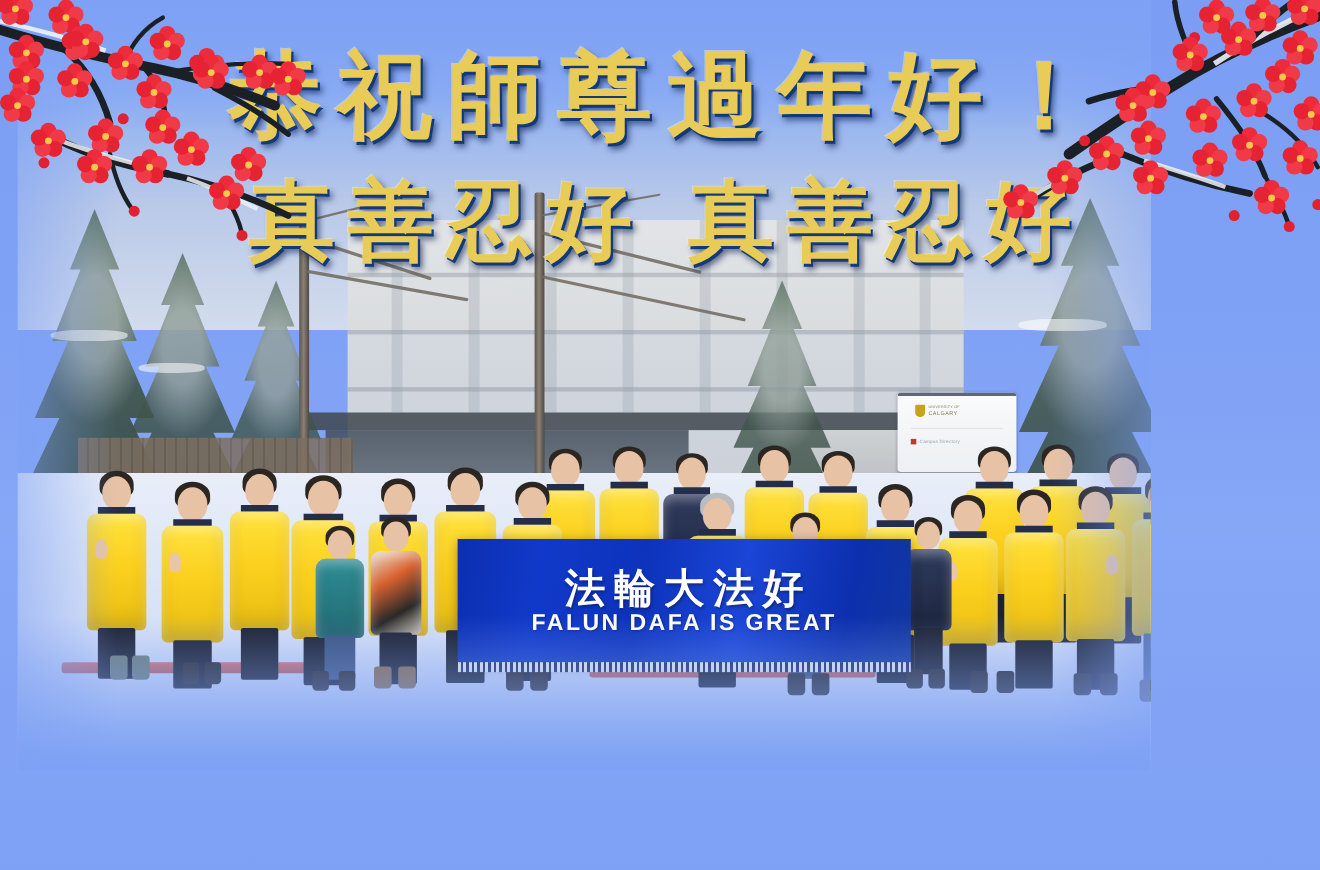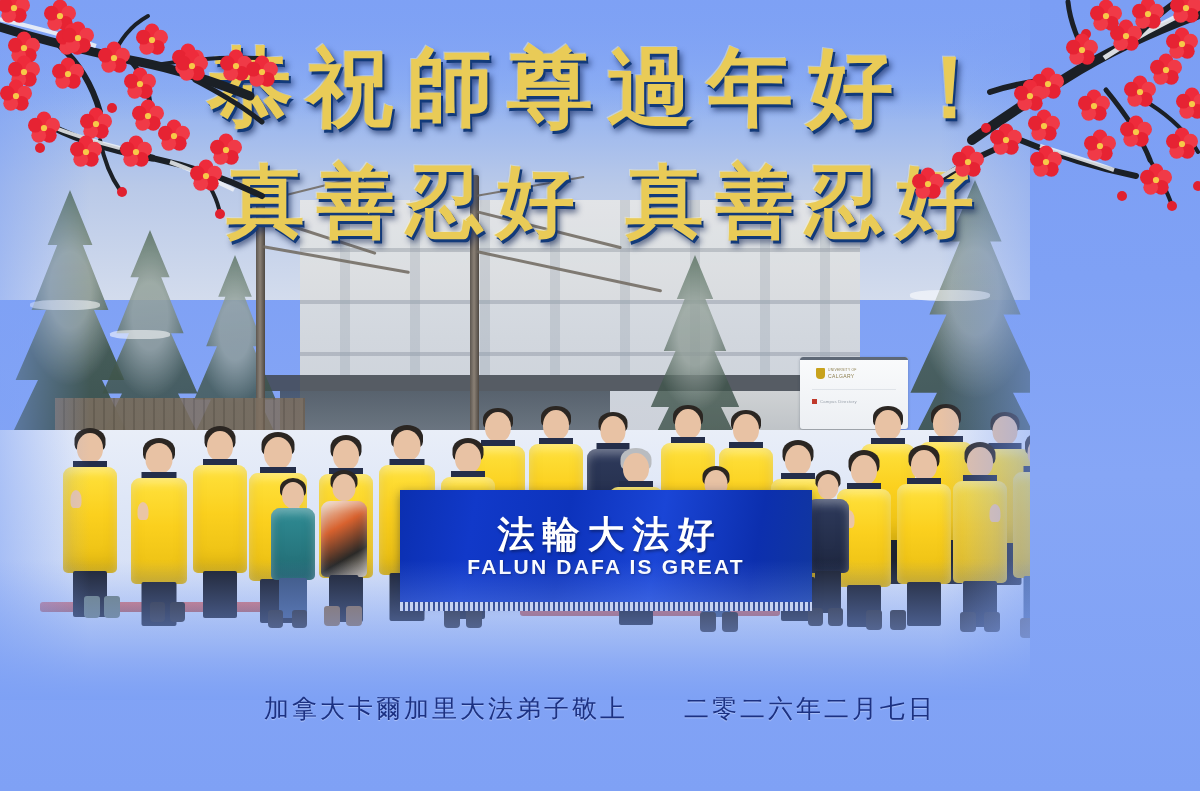--- a/index.html
+++ b/index.html
@@ -12,21 +12,21 @@
     width: 1200px;
     height: 791px;
     overflow: hidden;
     font-family: "Liberation Serif", "DejaVu Serif", serif;
     background: linear-gradient(180deg, #7b9ef4 0%, #7fa1f5 35%, #86a6f6 60%, #7fa1f5 100%);
   }
 
   
   .photo {
     position: absolute;
-    left: 0;
+    left: 16px;
     top: 0;
     width: 1030px;
     height: 700px;
     overflow: hidden;
   }
   
   .photo-sky {
     position: absolute; left: 0; top: 0; width: 1200px; height: 300px;
     background: linear-gradient(180deg, #7ea1f5 0%, #8fb0f2 30%, #b9c9e8 62%, #d3dced 100%);
   }
@@ -540,25 +540,20 @@
     <div class="photo-fade-left"></div>
     <div class="photo-fade-right"></div>
     <div class="photo-fade-bottom"></div>
   </div>
 
   <div class="headline-wrap">
     <div id="line1" class="headline">恭祝師尊過年好！</div>
     <div id="line2" class="headline">真善忍好  真善忍好</div>
   </div>
 
-  <div class="signature">
-    <span>加拿大卡爾加里大法弟子敬上</span>
-    <span class="sig-gap"></span>
-    <span>二零二六年二月七日</span>
-  </div>
 
   <svg class="plum-layer" viewBox="0 0 1200 791" xmlns="http://www.w3.org/2000/svg">
     <defs>
       <g id="blossom">
         <circle cx="0" cy="-9" r="7.4" fill="#ee2b3b"></circle>
         <circle cx="8.6" cy="-2.8" r="7.4" fill="#f03a47"></circle>
         <circle cx="5.3" cy="7.3" r="7.4" fill="#e62333"></circle>
         <circle cx="-5.3" cy="7.3" r="7.4" fill="#f03a47"></circle>
         <circle cx="-8.6" cy="-2.8" r="7.4" fill="#e62333"></circle>
         <circle cx="0" cy="0" r="3.1" fill="#f7c948"></circle>

